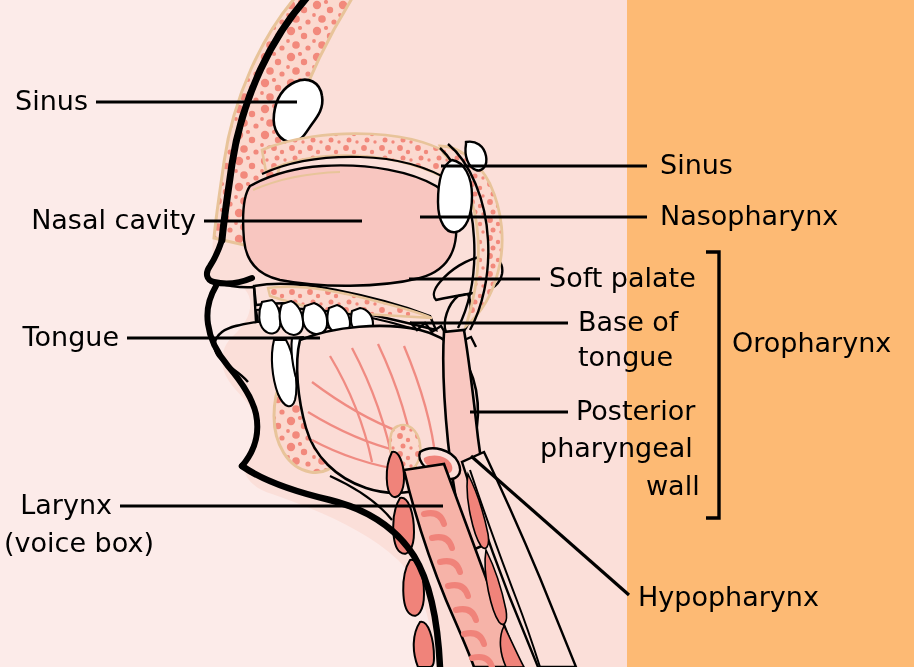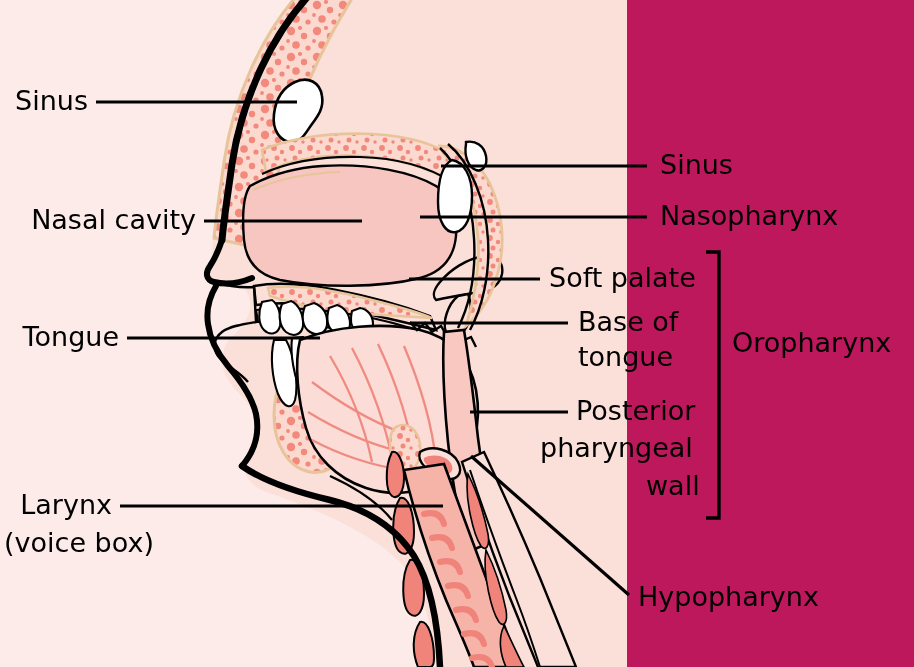--- a/index.html
+++ b/index.html
@@ -4,21 +4,21 @@
 <style>
   html, body {
     margin: 0;
     padding: 0;
     background: #ffffff;
   }
   #stage {
     position: relative;
     width: 914px;
     height: 667px;
-    background: #be185d;
+    background: #fdba74;
     overflow: hidden;
     font-family: "DejaVu Sans", sans-serif;
   }
   #stage svg {
     position: absolute;
     top: 0;
     left: 0;
     width: 914px;
     height: 667px;
   }

